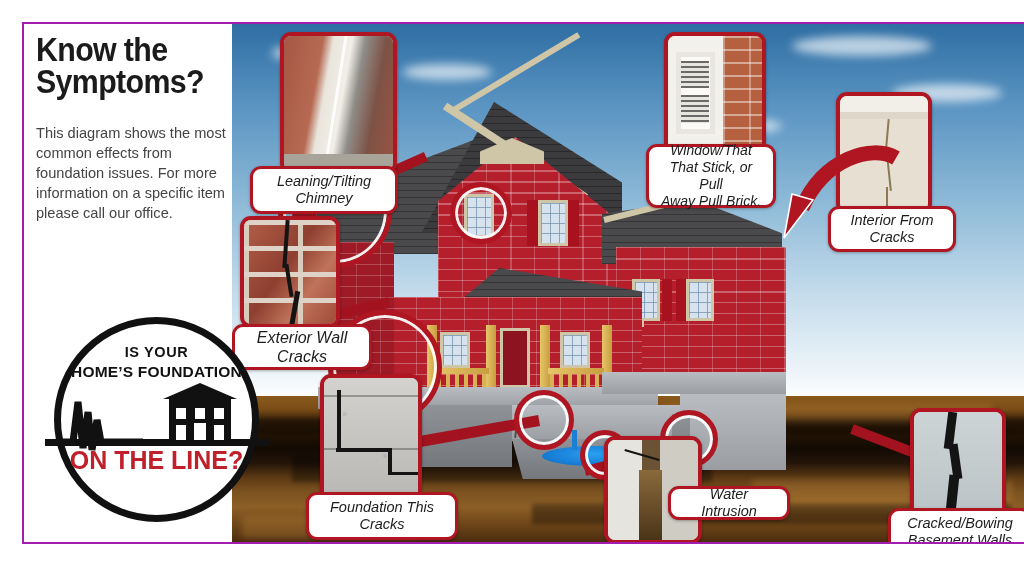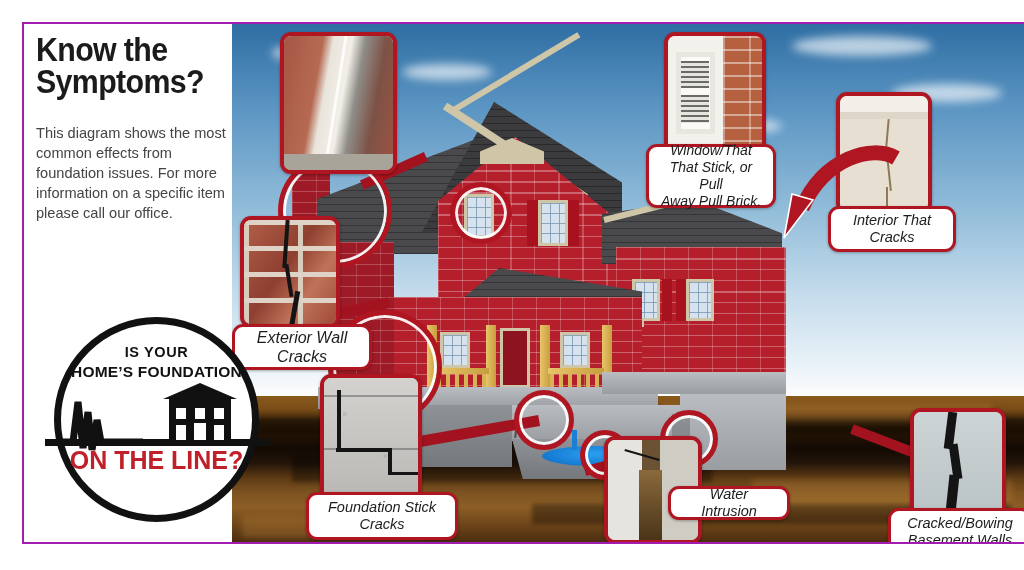--- a/index.html
+++ b/index.html
@@ -326,20 +326,26 @@
       <path d="M12 96 L41 58 L20 52 Z" fill="#b01622"></path>
       <path d="M12 96 L41 58 L20 52 Z" fill="none" stroke="#ffffff" stroke-width="1.6"></path>
     </svg>
 
     <div class="thumb" style="left:48px;top:8px;width:117px;height:142px;">
       <div class="tex-chimney">
         <div style="position:absolute;left:46%;top:0;width:3px;height:100%;background:rgba(255,255,255,.85);transform:skewX(-9deg);"></div>
         <div style="position:absolute;left:0;bottom:0;width:100%;height:16px;background:#a9a49a;"></div>
       </div>
     </div>
+    <div class="cap" style="left:18px;top:142px;width:148px;height:48px;font-size:14.5px;">
+      <div>
+        <span>Leaning/Tilting</span><br>
+        <span>Chimney</span>
+      </div>
+    </div>
 
     <div class="thumb" style="left:8px;top:192px;width:100px;height:112px;">
       <div class="tex-brickwall">
         <div class="crackline" style="left:44%;top:0;width:4px;height:46%;transform:rotate(4deg);"></div>
         <div class="crackline" style="left:47%;top:42%;width:4px;height:32%;transform:rotate(-9deg);"></div>
         <div class="crackline" style="left:52%;top:68%;width:5px;height:36%;transform:rotate(10deg);"></div>
       </div>
     </div>
     <div class="cap" style="left:0px;top:300px;width:140px;height:46px;font-size:16px;">
       <div>
@@ -366,38 +372,38 @@
 
     <div class="thumb" style="left:604px;top:68px;width:96px;height:122px;">
       <div class="tex-plaster">
         <div class="crackline" style="left:52%;top:20%;width:2px;height:34%;background:#8a7b52;transform:rotate(5deg);"></div>
         <div class="crackline" style="left:55%;top:52%;width:2px;height:32%;background:#8a7b52;transform:rotate(-6deg);"></div>
         <div class="crackline" style="left:52%;top:80%;width:2px;height:20%;background:#8a7b52;"></div>
       </div>
     </div>
     <div class="cap" style="left:596px;top:182px;width:128px;height:46px;font-size:14.5px;">
       <div>
-        <span>Interior That</span><br>
+        <span>Interior From</span><br>
         <span>Cracks</span>
       </div>
     </div>
 
     <div class="thumb" style="left:88px;top:350px;width:102px;height:128px;">
       <div class="tex-concrete">
         <div style="position:absolute;left:0;top:14%;width:100%;height:2px;background:rgba(90,90,90,.5);"></div>
         <div style="position:absolute;left:0;top:58%;width:100%;height:2px;background:rgba(90,90,90,.5);"></div>
         <div class="crackline" style="left:14%;top:10%;width:4px;height:50%;"></div>
         <div class="crackline" style="left:13%;top:58%;width:58%;height:4px;"></div>
         <div class="crackline" style="left:68%;top:58%;width:4px;height:22%;"></div>
         <div class="crackline" style="left:68%;top:78%;width:32%;height:3px;"></div>
       </div>
     </div>
     <div class="cap" style="left:74px;top:468px;width:152px;height:48px;font-size:14.5px;">
       <div>
-        <span>Foundation Stick</span><br>
+        <span>Foundation This</span><br>
         <span>Cracks</span>
       </div>
     </div>
 
     <div class="thumb" style="left:372px;top:412px;width:98px;height:108px;">
       <div class="tex-wet">
         <div style="position:absolute;left:34%;top:30%;width:26%;height:70%;background:linear-gradient(to bottom,#8a6a3c,#4a3418);"></div>
         <div class="crackline" style="left:18%;top:14%;width:40%;height:2px;transform:rotate(16deg);"></div>
       </div>
     </div>

